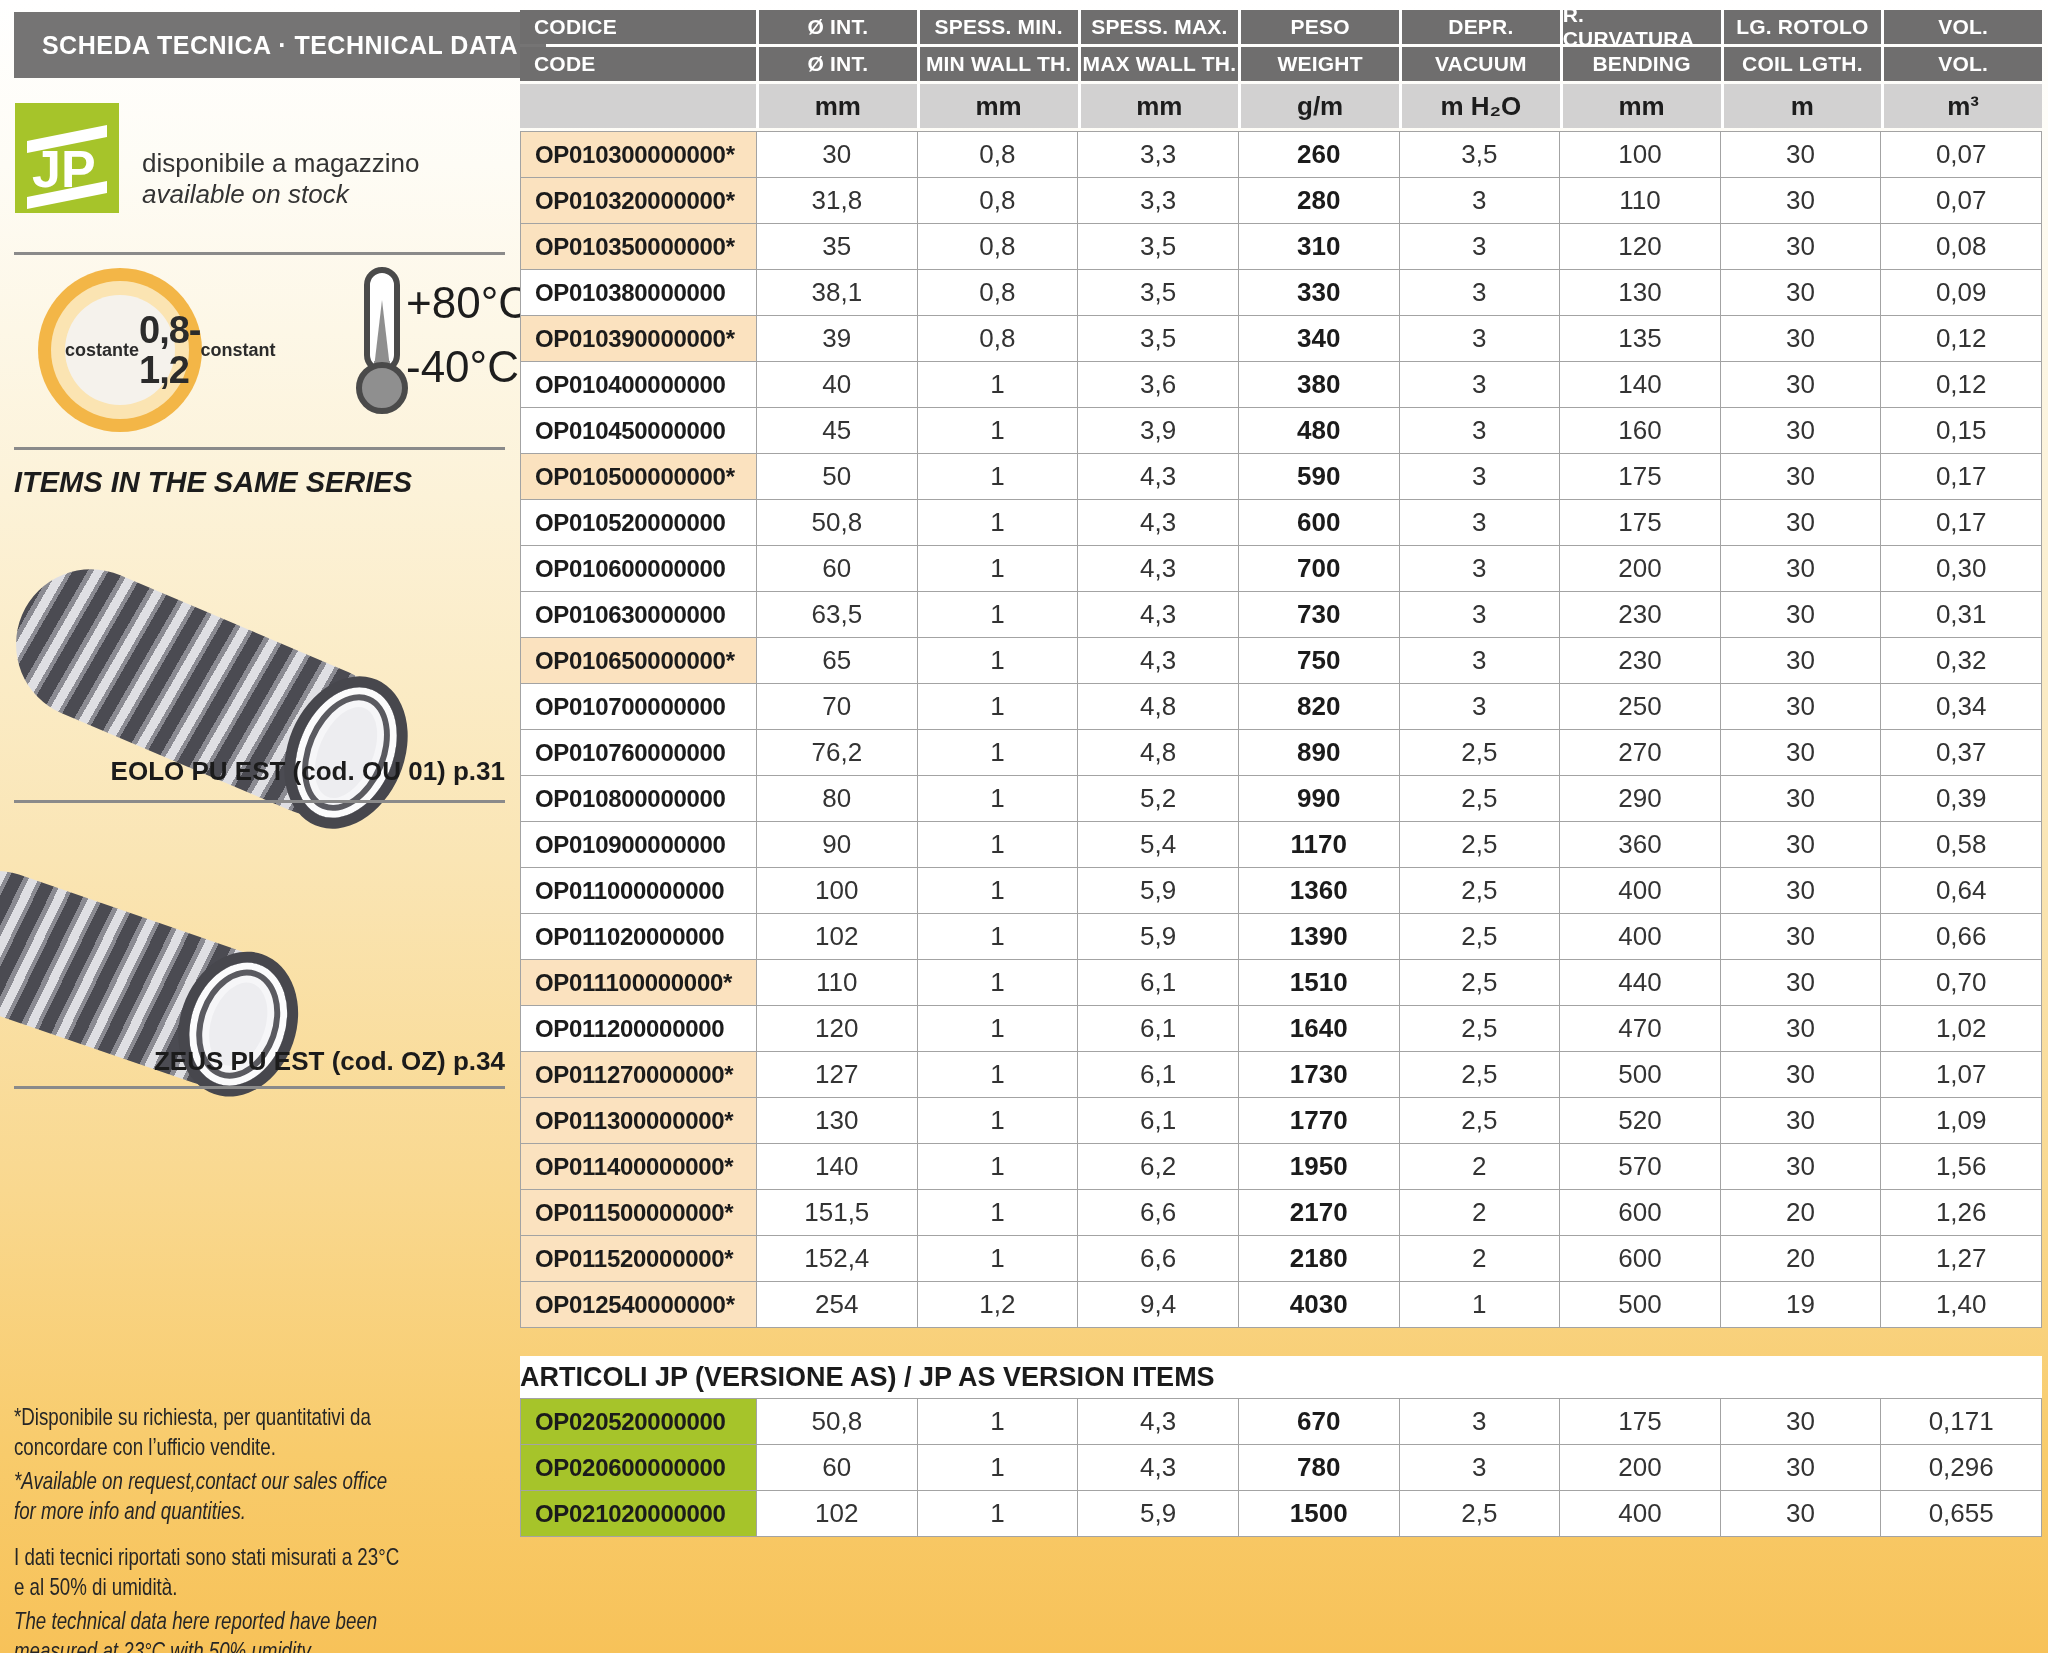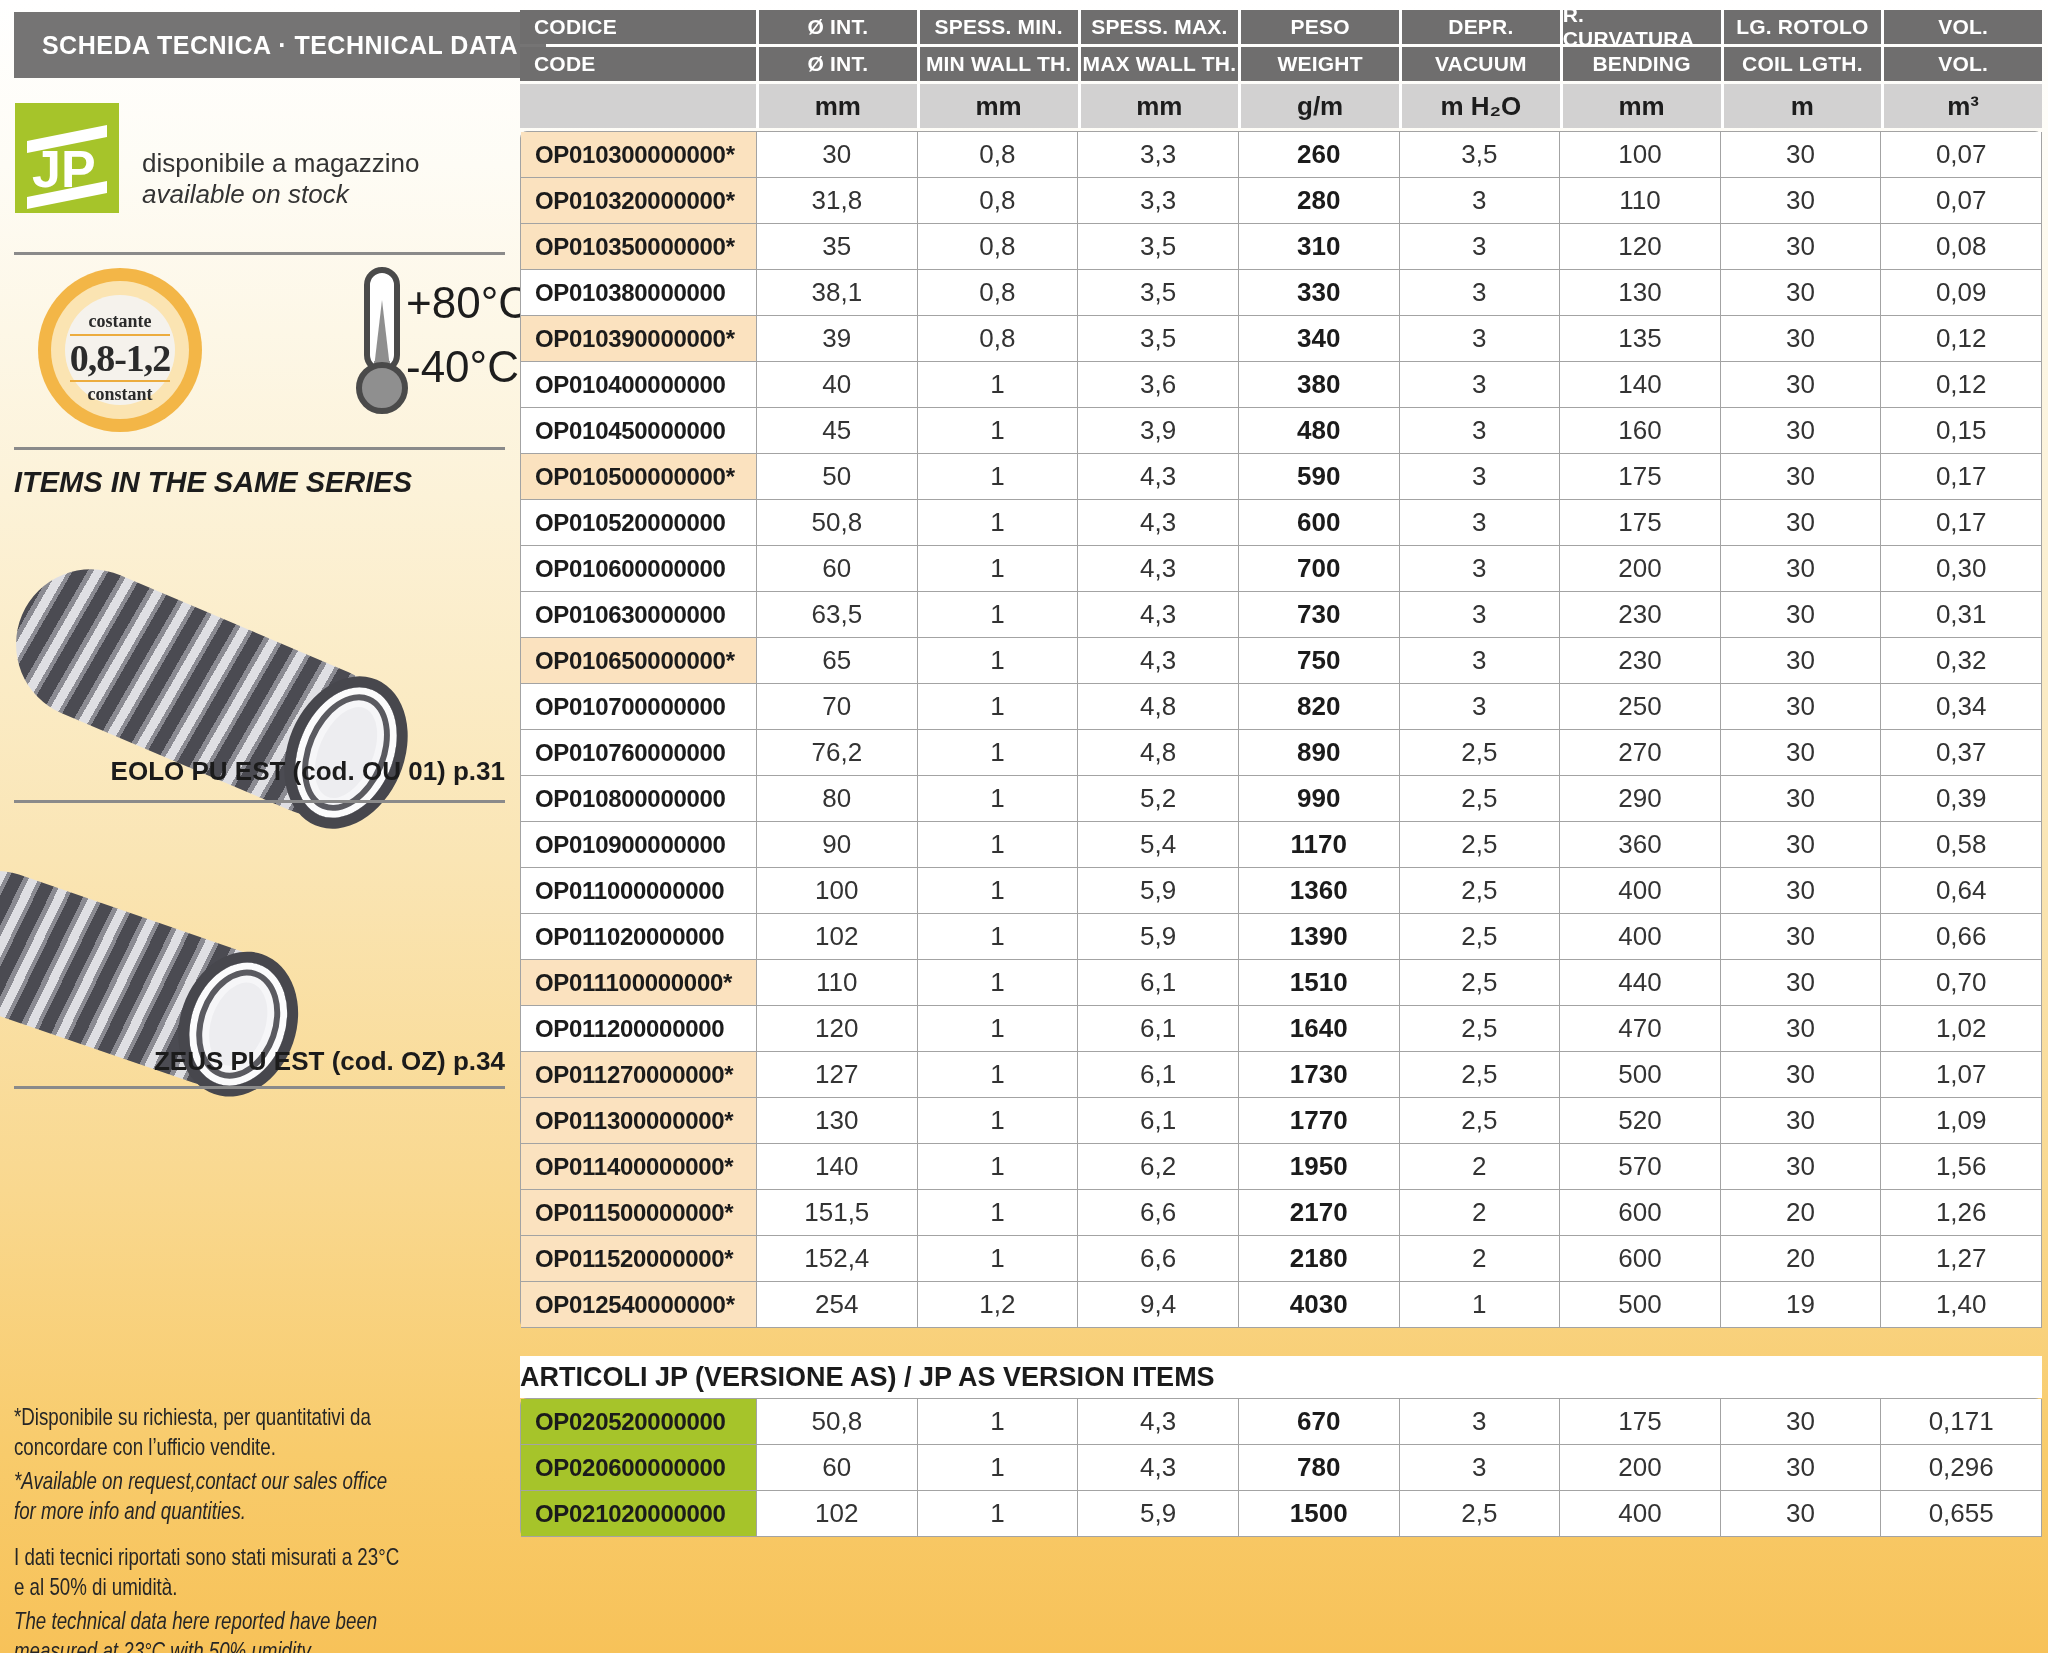--- a/index.html
+++ b/index.html
@@ -13,21 +13,21 @@
   
   .title-bar{left:14px;top:12px;width:532px;height:66px;background:var(--titlebar-gray,#757474);
     color:#fff;font-weight:bold;font-size:25px;letter-spacing:.5px;display:flex;align-items:center;justify-content:center;}
   .stock-text{left:142px;top:148px;font-size:26px;line-height:31px;color:#333;}
   .stock-text .en{font-style:italic;}
   .divider{left:14px;width:491px;height:3px;background:#8a8a8a;}
 
   .badge{left:38px;top:268px;width:164px;height:164px;border-radius:50%;background:var(--badge-amber,#f3b647);}
   .badge .ring{position:absolute;inset:13px;border-radius:50%;background:var(--badge-cream,#fbe4b2);}
   .badge .core{position:absolute;inset:27px;border-radius:50%;background:var(--badge-core,#f5f2ec);
-    display:flex;flex-direction:column;align-items:center;justify-content:flex-end;font-family:Liberation Serif, serif;}
+    display:flex;flex-direction:row;align-items:center;justify-content:flex-start;}
   .badge .small{font-size:18px;font-weight:bold;color:#2b2b2b;}
   .badge .value{font-size:38px;font-weight:bold;color:#2b2b2b;letter-spacing:-1px;line-height:40px;}
   .badge .hairline{width:100px;height:2px;background:#ecac3e;margin:2px 0;}
 
   .thermo{left:350px;top:266px;width:64px;height:150px;}
   .temp{left:406px;font-size:44px;font-weight:normal;color:#1d1d1d;}
   .temp.max{top:278px;} .temp.min{top:342px;text-align:center;}
 
   .series-title{left:14px;top:464px;font-size:29px;font-weight:bold;color:#1c1c1c;line-height:37px;}
   .series-title .en{font-style:italic;}
@@ -50,21 +50,21 @@
 
   
   .tt{left:520px;width:1522px;}
   .tt-grid{display:grid;grid-template-columns:236px repeat(8,1fr);}
   .headrow{column-gap:3px;background:#fff;margin-bottom:3px;}
   .hcell{background:var(--header-gray,#6f6e6e);color:#fff;font-weight:bold;font-size:21px;height:34px;
     display:flex;align-items:center;justify-content:center;letter-spacing:.2px;}
   .hcell.first{justify-content:flex-start;padding-left:14px;}
   .ucell{background:var(--unit-gray,#d2d1d1);color:#1d1d1d;font-weight:bold;font-size:26px;height:44px;
     display:flex;align-items:center;justify-content:center;}
-  .tt-body{border-top:1px solid var(--border-gray,#a3a3a3);border-left:1px solid var(--border-gray,#a3a3a3);border-radius:7px;}
+  .tt-body{border-top:1px solid var(--border-gray,#a3a3a3);border-left:1px solid var(--border-gray,#a3a3a3);}
   .cell{background:#fff;border-right:1px solid var(--border-gray,#a3a3a3);border-bottom:1px solid var(--border-gray,#a3a3a3);
     height:45px;display:flex;align-items:center;justify-content:center;font-size:26px;color:#333;}
   .cell.code{justify-content:flex-start;padding-left:14px;font-weight:bold;color:#1b1b1b;font-size:24px;letter-spacing:-.3px;}
   .cell.code.star{background:var(--highlight-orange,#fbe2bf);}
   .cell.code.green{background:var(--accent-green,#a6c42a);}
   .cell.weight{font-weight:bold;color:#1b1b1b;}
   #main-table{top:10px;}
   #as-table{top:1356px;}
   .as-titlebar{background:#fff;height:42px;display:flex;align-items:center;
     font-size:27px;font-weight:bold;color:#1b1b1b;margin-bottom:0;}

